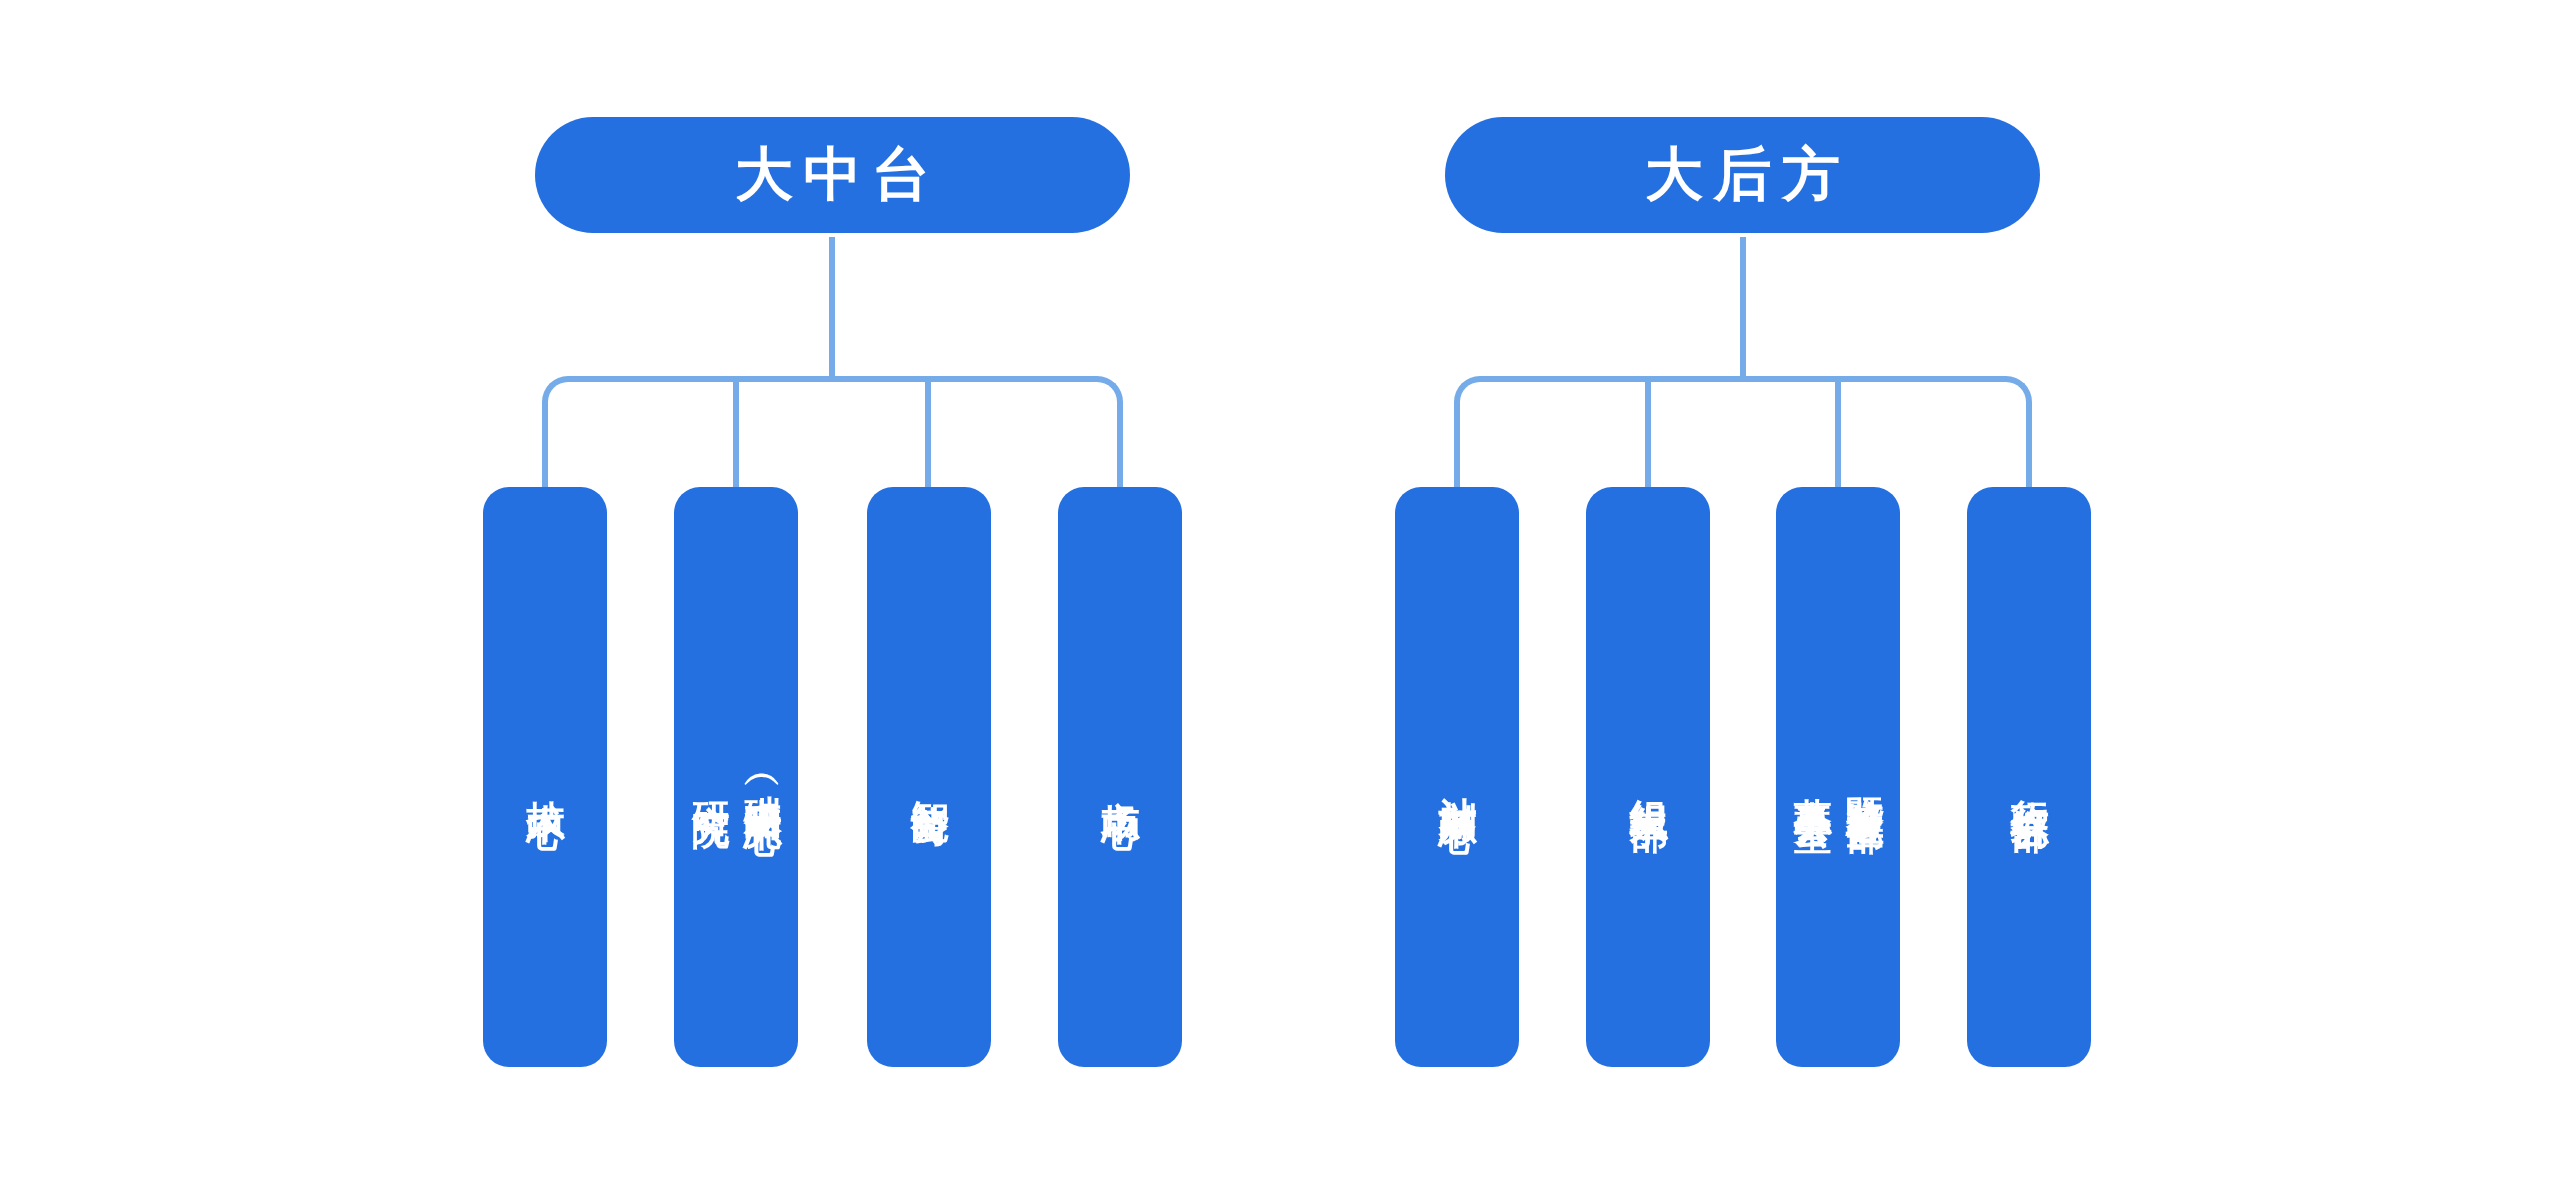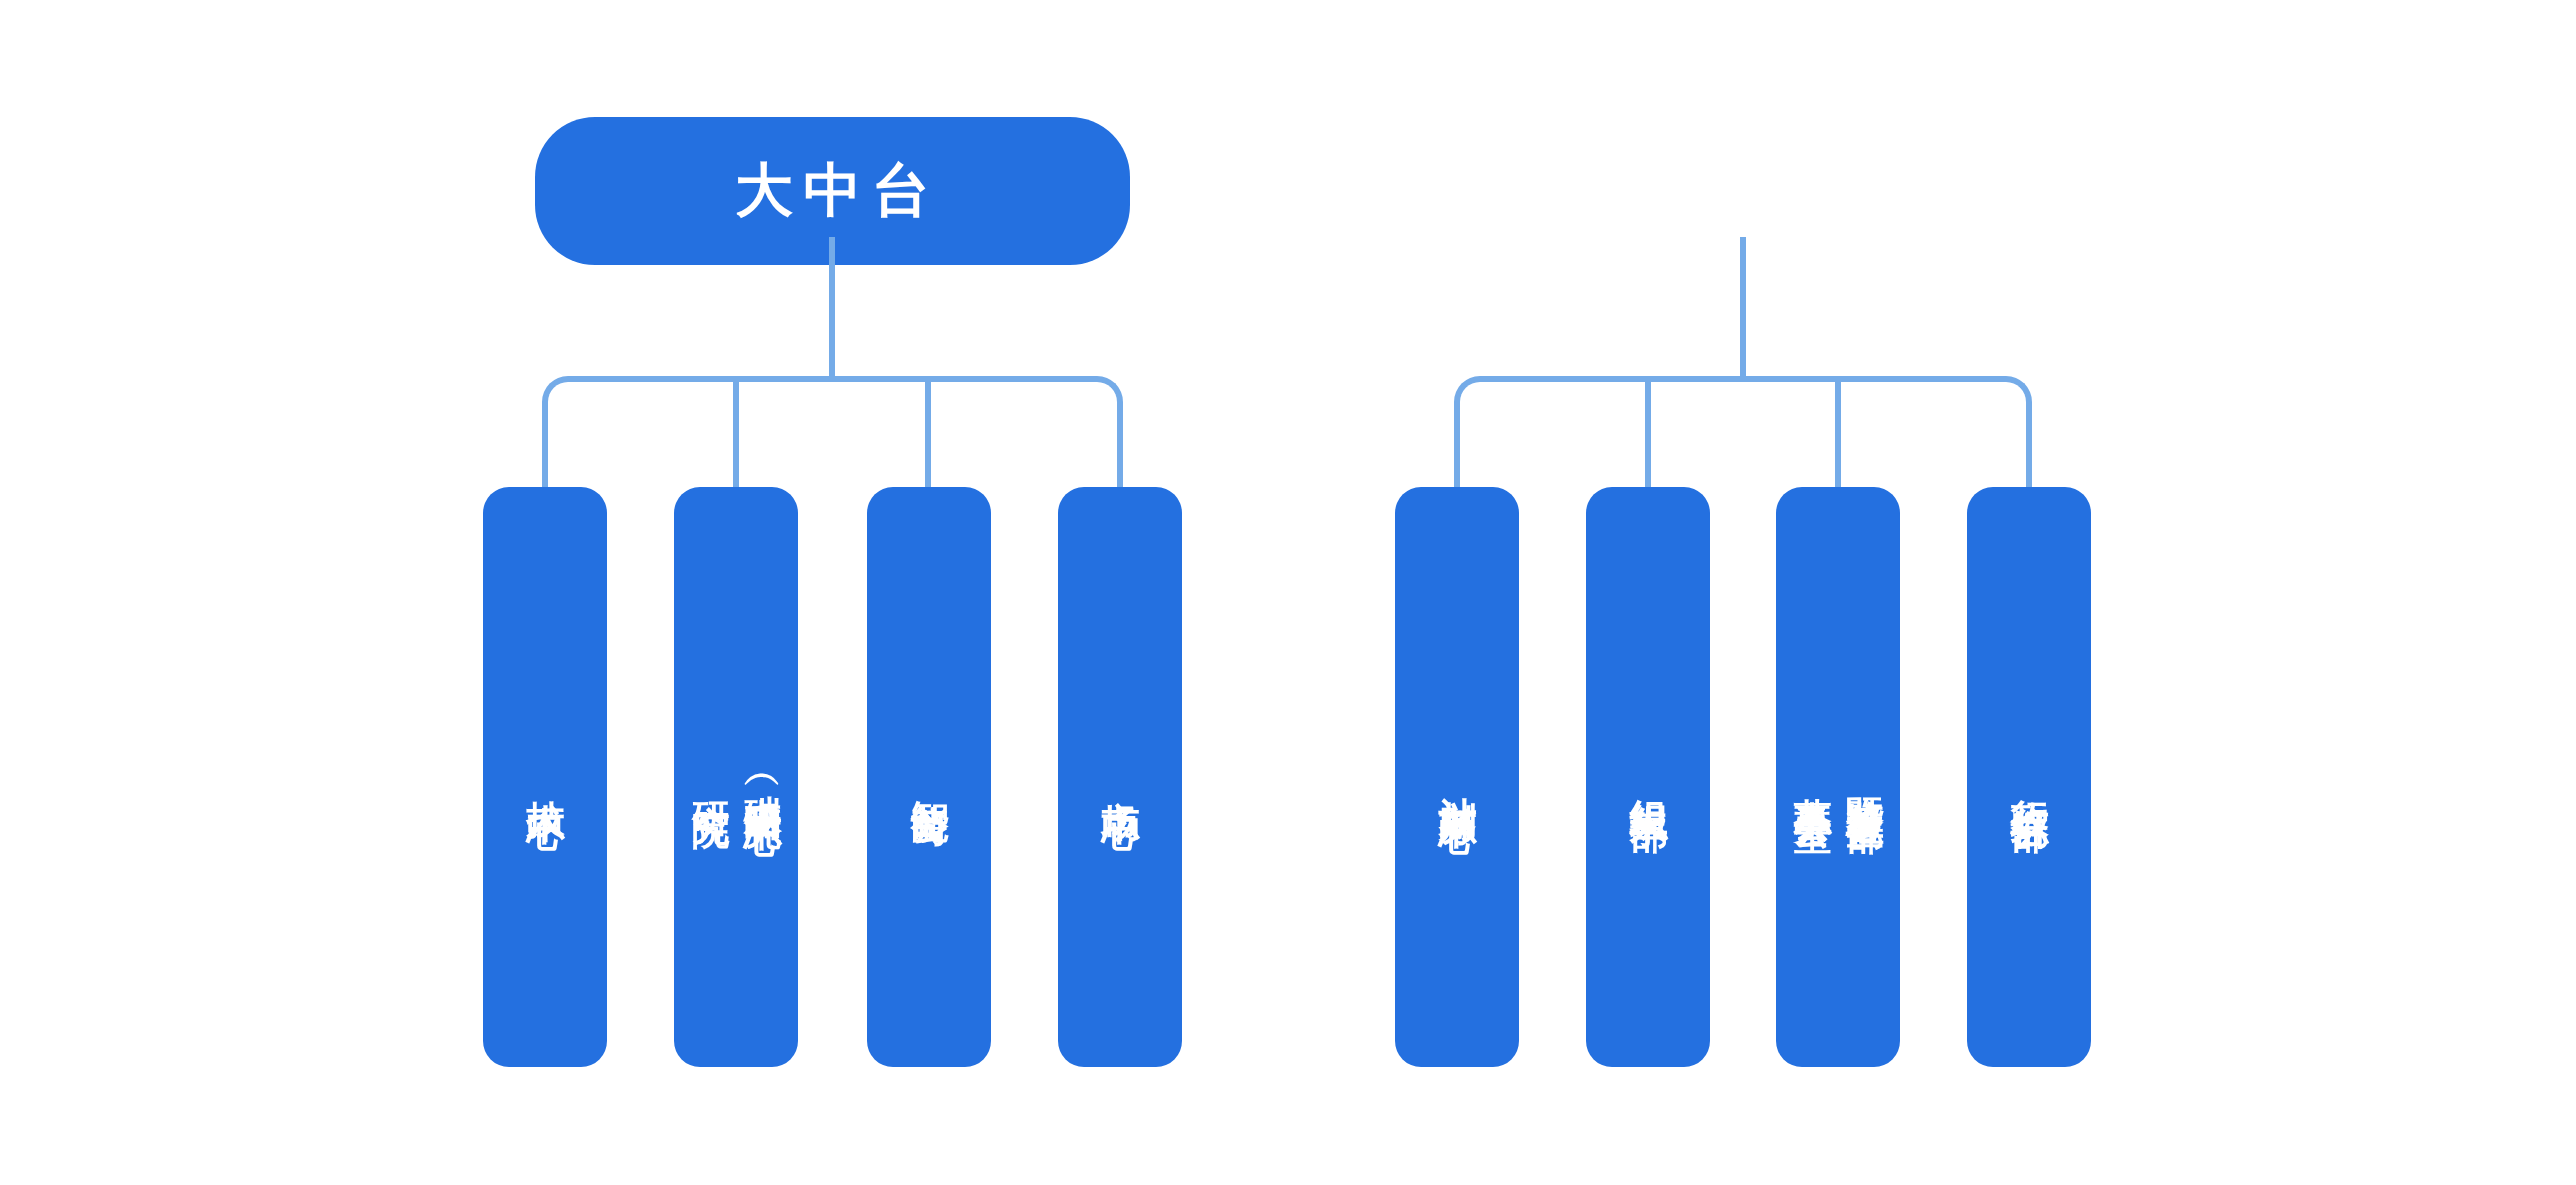--- a/index.html
+++ b/index.html
@@ -18,21 +18,21 @@
     width: 2576px;
     height: 1186px;
     background: var(--bg);
     overflow: hidden;
   }
   
   .pill {
     position: absolute;
     top: 117px;
     width: 595px;
-    height: 148px;
+    height: 116px;
     background: var(--node);
     border-radius: 60px;
     display: flex;
     align-items: center;
     justify-content: center;
   }
   .pill-label {
     color: var(--node-text);
     font-size: 58px;
     font-weight: bold;
@@ -110,20 +110,23 @@
   #bar-8 { left: 1967px; }
 </style>
 </head>
 <body>
 
 <div class="canvas">
 
   <div class="pill" id="pill-left">
     <span class="pill-label">大中台</span>
   </div>
+  <div class="pill" id="pill-right">
+    <span class="pill-label">大后方</span>
+  </div>
 
   <div class="stem" id="stem-left"></div>
   <div class="rail" id="rail-left"></div>
   <div class="branch" id="branch-l2"></div>
   <div class="branch" id="branch-l3"></div>
 
   <div class="stem" id="stem-right"></div>
   <div class="rail" id="rail-right"></div>
   <div class="branch" id="branch-r2"></div>
   <div class="branch" id="branch-r3"></div>

